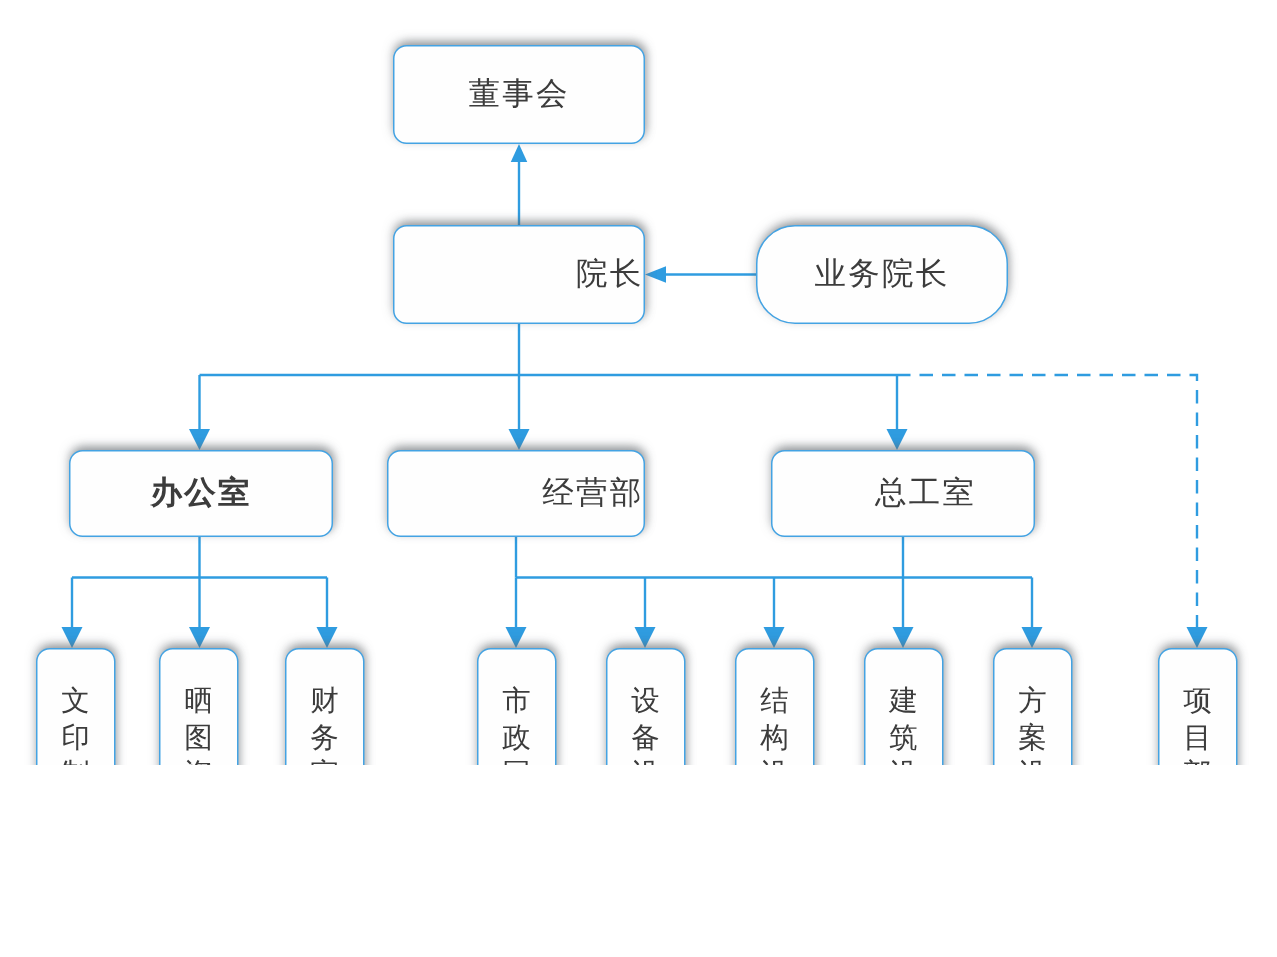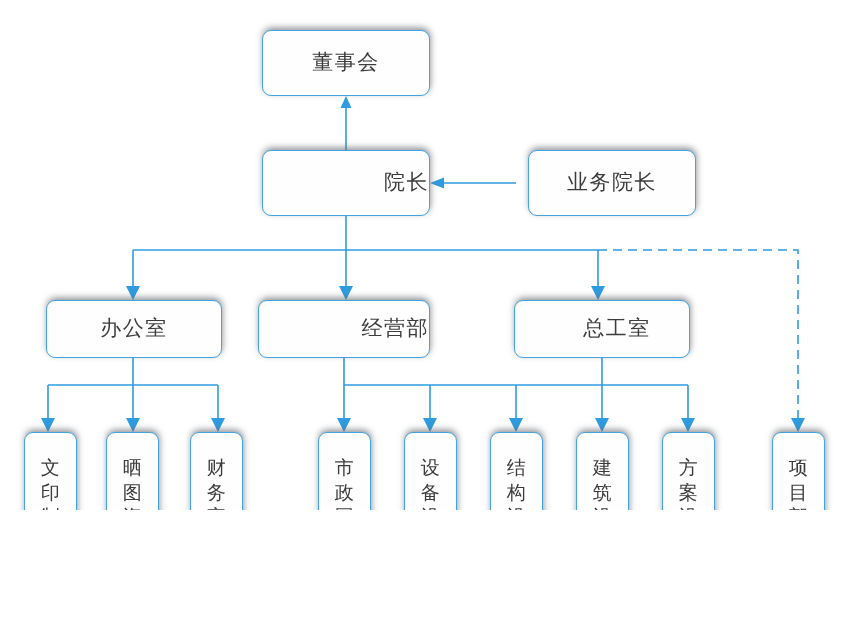--- a/index.html
+++ b/index.html
@@ -140,24 +140,24 @@
     </g>
   </svg>
 
   <div id="node-layer">
       <div class="node horizontal" style="left: 262px; top: 30px; width: 168px; height: 66px;">
         <span class="label">董事会</span>
       </div>
       <div class="node horizontal" style="left: 262px; top: 150px; width: 168px; height: 66px; justify-content: flex-end;">
         <span class="label">院长</span>
       </div>
-      <div class="node horizontal" style="left: 528px; top: 150px; width: 168px; height: 66px;">
+      <div class="node horizontal" style="left: 504px; top: 150px; width: 168px; height: 66px; border-radius: 26px;">
         <span class="label">业务院长</span>
       </div>
-      <div class="node horizontal" style="left: 46px; top: 300px; width: 176px; height: 58px;">
+      <div class="node horizontal" style="left: 46px; top: 300px; width: 176px; height: 58px; font-weight: bold;">
         <span class="label">办公室</span>
       </div>
       <div class="node horizontal" style="left: 258px; top: 300px; width: 172px; height: 58px; justify-content: flex-end;">
         <span class="label">经营部</span>
       </div>
       <div class="node horizontal" style="left: 514px; top: 300px; width: 176px; height: 58px; padding-left: 30px;">
         <span class="label">总工室</span>
       </div>
       <div class="node vertical" style="left: 24px; top: 432px; width: 53px; height: 168px;">
         <span class="label">文

